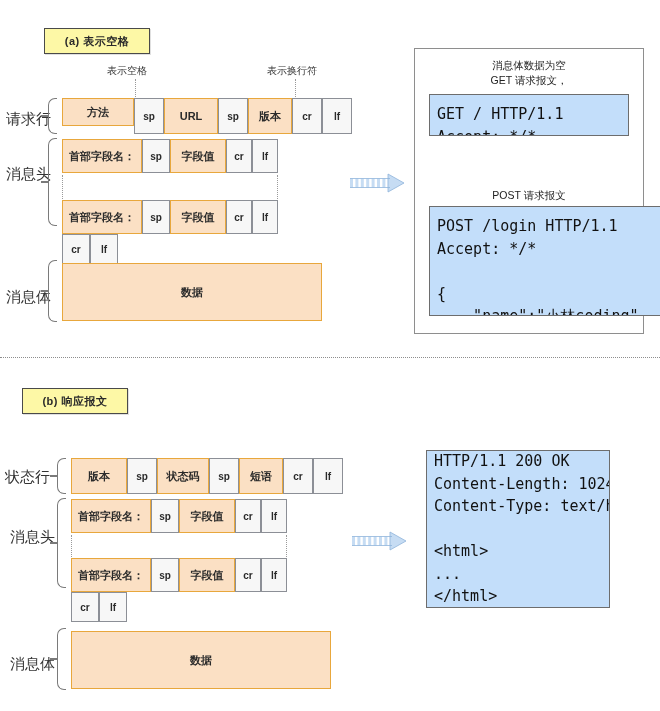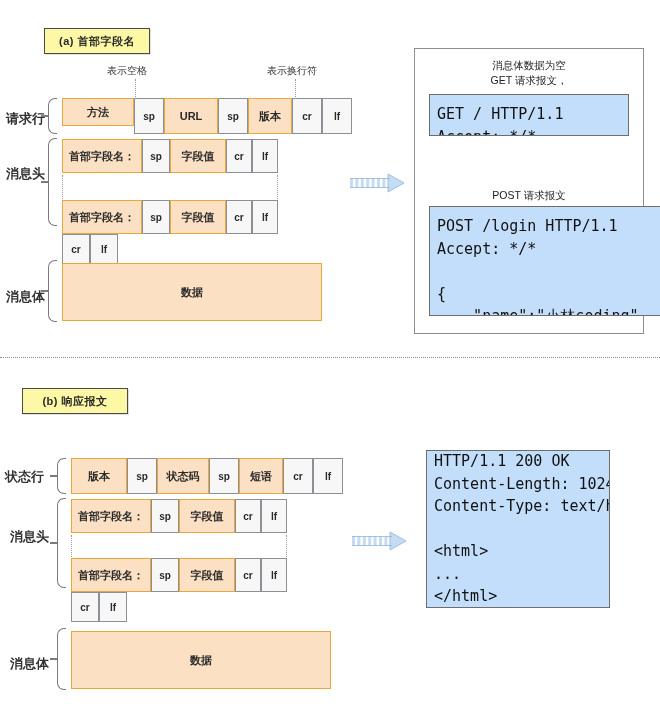--- a/index.html
+++ b/index.html
@@ -59,22 +59,22 @@
   .cell-body {
     background: #fbe0c4;
     border: 1.5px solid #e8a73c;
     font-weight: bold;
     font-size: 11px;
     color: #2b2b2b;
   }
 
   
   .group-label {
-    font-size: 13px;
-    font-weight: bold;
+    font-size: 15px;
+    font-weight: normal;
     color: #333;
     white-space: nowrap;
   }
   .brace {
     border: 1.5px solid #7a7a7a;
     border-right: none;
     border-radius: 7px 0 0 7px;
     box-sizing: border-box;
   }
   .brace-tick {
@@ -128,21 +128,21 @@
   
   .divider {
     border-top: 1.5px dotted #8d8d8d;
     width: 660px;
     height: 0;
   }
 </style>
 </head>
 <body>
 
-<div class="abs title-badge" style="left:44px; top:28px; width:104px; height:24px;">(a) 首部字段名</div>
+<div class="abs title-badge" style="left:44px; top:28px; width:104px; height:24px;">(a) 表示空格</div>
 
 <div class="abs callout" style="left:107px; top:64px;">表示空格</div>
 <div class="abs leader" style="left:135px; top:79px; height:22px;"></div>
 
 <div class="abs callout" style="left:267px; top:64px;">表示换行符</div>
 <div class="abs leader" style="left:295px; top:79px; height:22px;"></div>
 
 <div class="abs group-label" style="left:6px; top:110px;">请求行</div>
 <div class="abs brace" style="left:48px; top:98px; width:9px; height:36px;"></div>
 <div class="abs brace-tick" style="left:41px; top:115px; width:8px;"></div>

